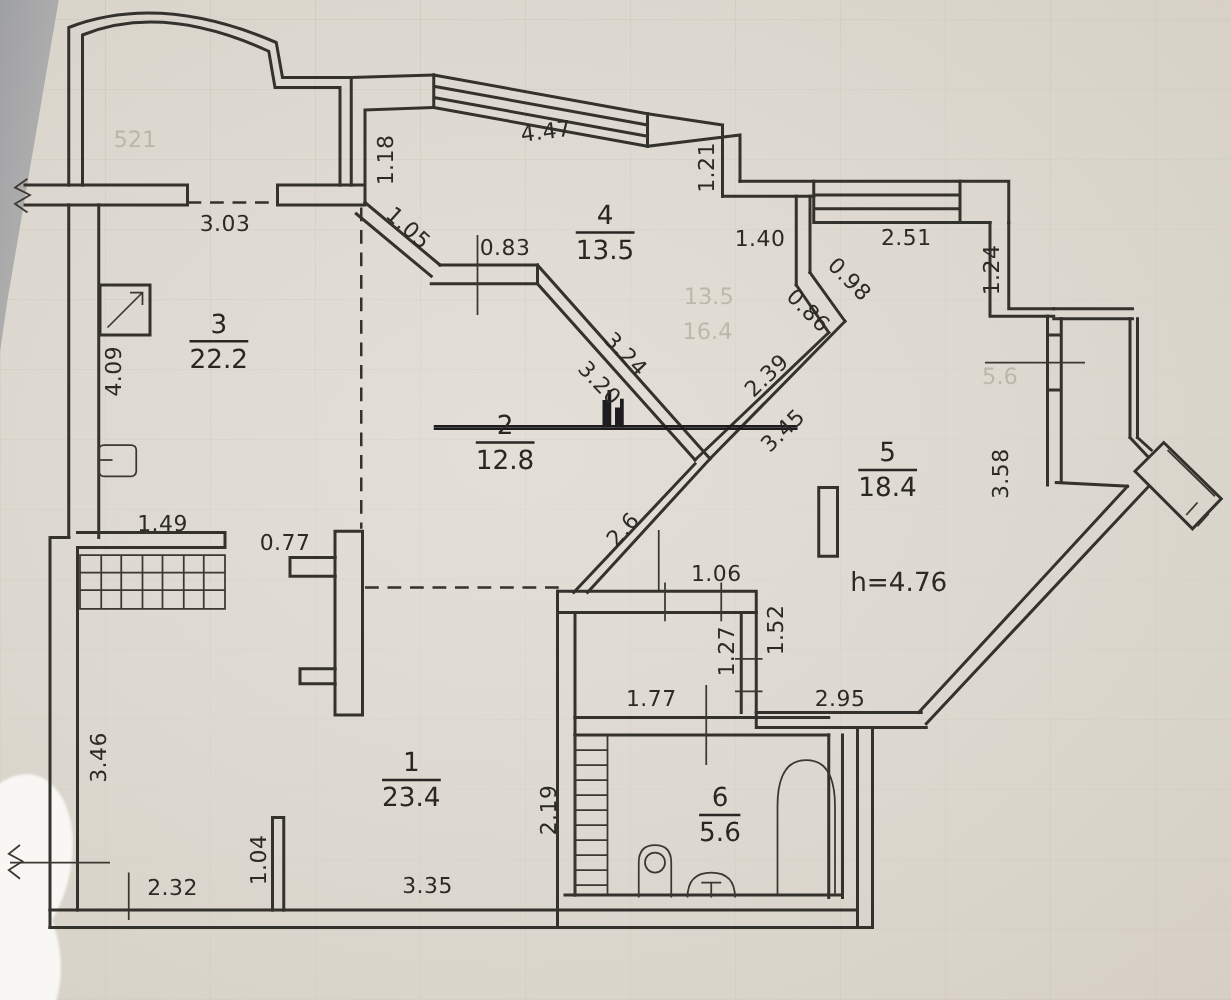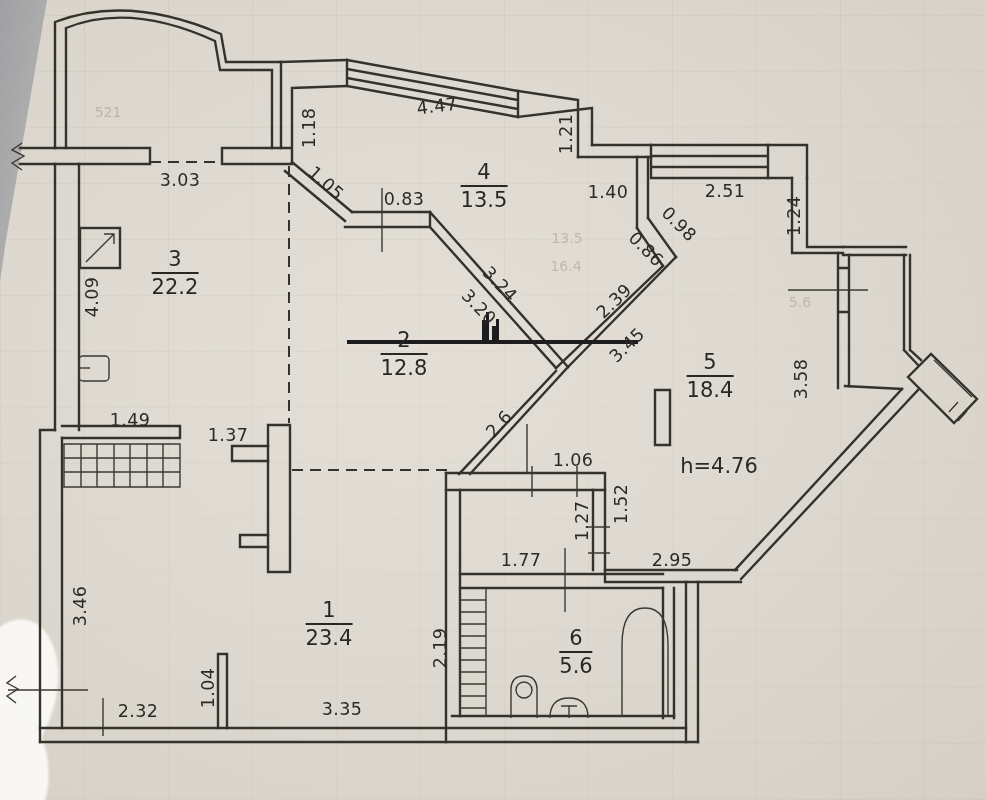--- a/index.html
+++ b/index.html
@@ -35,21 +35,21 @@
   }
   .room-label{position:absolute; transform:translate(-50%,-50%); text-align:center; color:#282724;}
   .room-num{display:block; font-size:21px; font-weight:500; border-bottom:2px solid #282724; padding:0 10px 1px;}
   .room-area{display:block; font-size:21px; font-weight:500; padding-top:1px;}
   .ceiling-note{
     position:absolute; transform:translate(-50%,-50%);
     font-size:21px; font-weight:500; color:#2b2a26;
   }
   .bleed-text{
     position:absolute; transform:translate(-50%,-50%);
-    color:rgba(112,102,84,0.30); font-size:14px; filter:blur(.6px); pointer-events:none;
+    color:rgba(112,102,84,0.30); font-size:18px; filter:blur(.6px); pointer-events:none;
   }
   .watermark{position:absolute; left:347px; top:340px; width:291px; color:#1d1d1f;}
   .wm-rule{height:2px; background:#1d1d1f;}
   .wm-rule.top{margin-bottom:0;}
   .wm-title{
     font-size:37px; font-weight:bold; letter-spacing:2px; line-height:1.0;
     padding:9px 0 6px; text-align:center; white-space:nowrap;
   }
   .wm-sub{
     margin-top:9px; text-align:center; font-size:11.5px; font-weight:500;
@@ -208,21 +208,21 @@
       <span class="dim" style="left: 679px; top: 224px; transform: translate(-50%, -50%) rotate(45deg);">0.98</span>
       <span class="dim" style="left: 646px; top: 249px; transform: translate(-50%, -50%) rotate(45deg);">0.86</span>
       <span class="dim" style="left: 794px; top: 216px; transform: translate(-50%, -50%) rotate(-90deg);">1.24</span>
       <span class="dim" style="left: 500px; top: 284px; transform: translate(-50%, -50%) rotate(46deg);">3.24</span>
       <span class="dim" style="left: 479px; top: 307px; transform: translate(-50%, -50%) rotate(46deg);">3.20</span>
       <span class="dim" style="left: 614px; top: 301px; transform: translate(-50%, -50%) rotate(-44deg);">2.39</span>
       <span class="dim" style="left: 627px; top: 345px; transform: translate(-50%, -50%) rotate(-44deg);">3.45</span>
       <span class="dim" style="left: 801px; top: 379px; transform: translate(-50%, -50%) rotate(-90deg);">3.58</span>
       <span class="dim" style="left: 92px; top: 297px; transform: translate(-50%, -50%) rotate(-90deg);">4.09</span>
       <span class="dim" style="left: 130px; top: 420px; transform: translate(-50%, -50%) rotate(0deg);">1.49</span>
-      <span class="dim" style="left: 228px; top: 435px; transform: translate(-50%, -50%) rotate(0deg);">1.37</span>
+      <span class="dim" style="left: 228px; top: 435px; transform: translate(-50%, -50%) rotate(0deg);">0.77</span>
       <span class="dim" style="left: 499px; top: 424px; transform: translate(-50%, -50%) rotate(-48deg);">2.6</span>
       <span class="dim" style="left: 573px; top: 460px; transform: translate(-50%, -50%) rotate(0deg); text-align: right;">1.06</span>
       <span class="dim" style="left: 621px; top: 504px; transform: translate(-50%, -50%) rotate(-90deg);">1.52</span>
       <span class="dim" style="left: 582px; top: 521px; transform: translate(-50%, -50%) rotate(-90deg);">1.27</span>
       <span class="dim" style="left: 521px; top: 560px; transform: translate(-50%, -50%) rotate(0deg);">1.77</span>
       <span class="dim" style="left: 672px; top: 560px; transform: translate(-50%, -50%) rotate(0deg);">2.95</span>
       <span class="dim" style="left: 80px; top: 606px; transform: translate(-50%, -50%) rotate(-90deg);">3.46</span>
       <span class="dim" style="left: 440px; top: 648px; transform: translate(-50%, -50%) rotate(-90deg);">2.19</span>
       <span class="dim" style="left: 208px; top: 688px; transform: translate(-50%, -50%) rotate(-90deg);">1.04</span>
       <span class="dim" style="left: 138px; top: 711px; transform: translate(-50%, -50%) rotate(0deg);">2.32</span>

